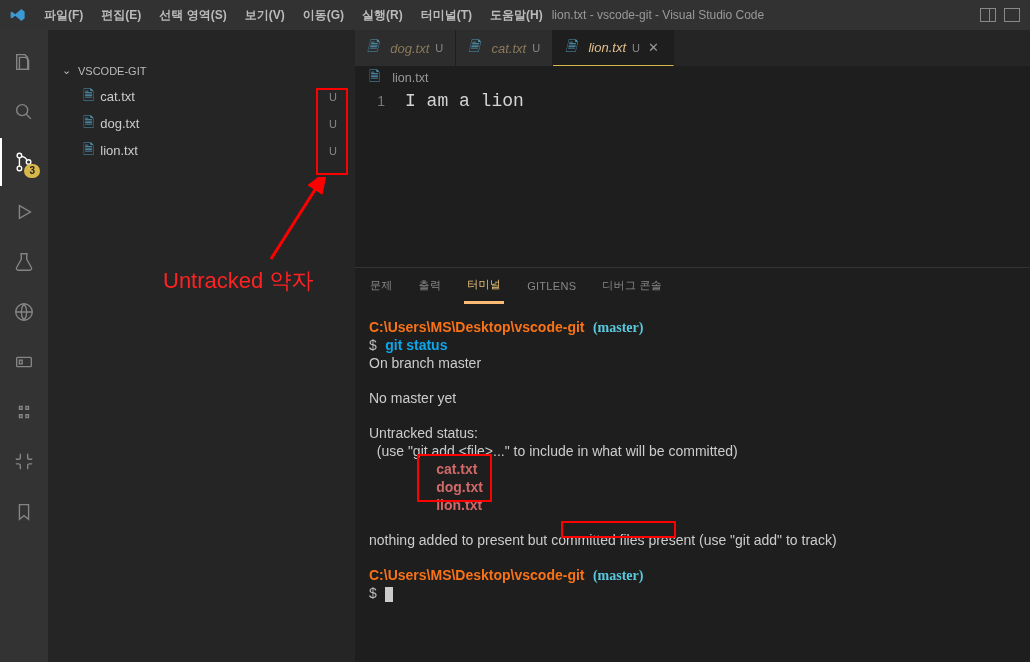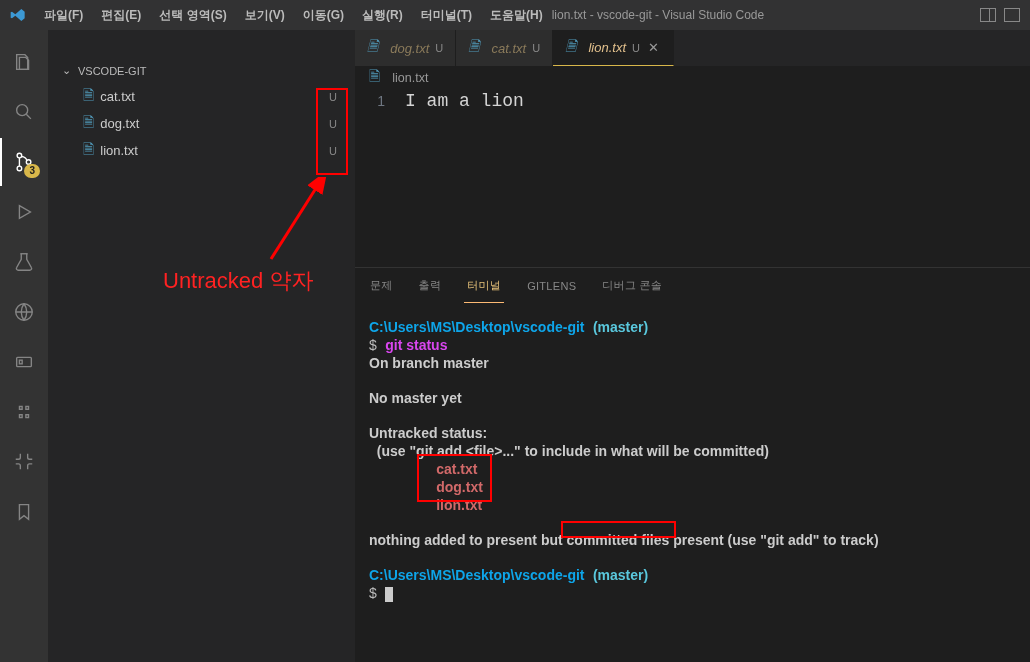--- a/index.html
+++ b/index.html
@@ -255,38 +255,38 @@
       font-size: 11px;
       color: #888;
     }
     .panel-tab {
       padding: 9px 3px;
       cursor: pointer;
       letter-spacing: 0.3px;
     }
     .panel-tab.active {
       color: #e5c078;
-      border-bottom: 1px solid #fdba74;
+      border-bottom: 3px solid #fdba74;
     }
     .terminal {
       flex: 1;
       padding: 16px 14px;
       font-family: Consolas, "Courier New", monospace;
       font-size: 14px;
       line-height: 17px;
       color: #cccccc;
       white-space: pre;
       overflow: hidden;
     }
-    .term-dir { color: #0ea5e9; font-weight: bold; margin-top: 13px; }
-    .term-branch { color: #5ac8dd; font-weight: bold; }
+    .term-dir { color: #f97316; font-weight: bold; margin-top: 13px; }
+    .term-branch { color: #5ac8dd; font-weight: bold; font-family: Liberation Serif, serif; }
     .term-dollar { color: #bbb; }
-    .term-cmd { color: #d946ef; font-weight: bold; }
+    .term-cmd { color: #0ea5e9; font-weight: bold; }
     .term-red { color: #d16969; font-weight: bold; }
-    .term-bold { font-weight: bold; }
+    .term-bold { font-weight: normal; }
     .cursor {
       display: inline-block;
       width: 8px;
       height: 15px;
       background: #cccccc;
       vertical-align: middle;
     }
     
     .annotation-box {
       position: absolute;

